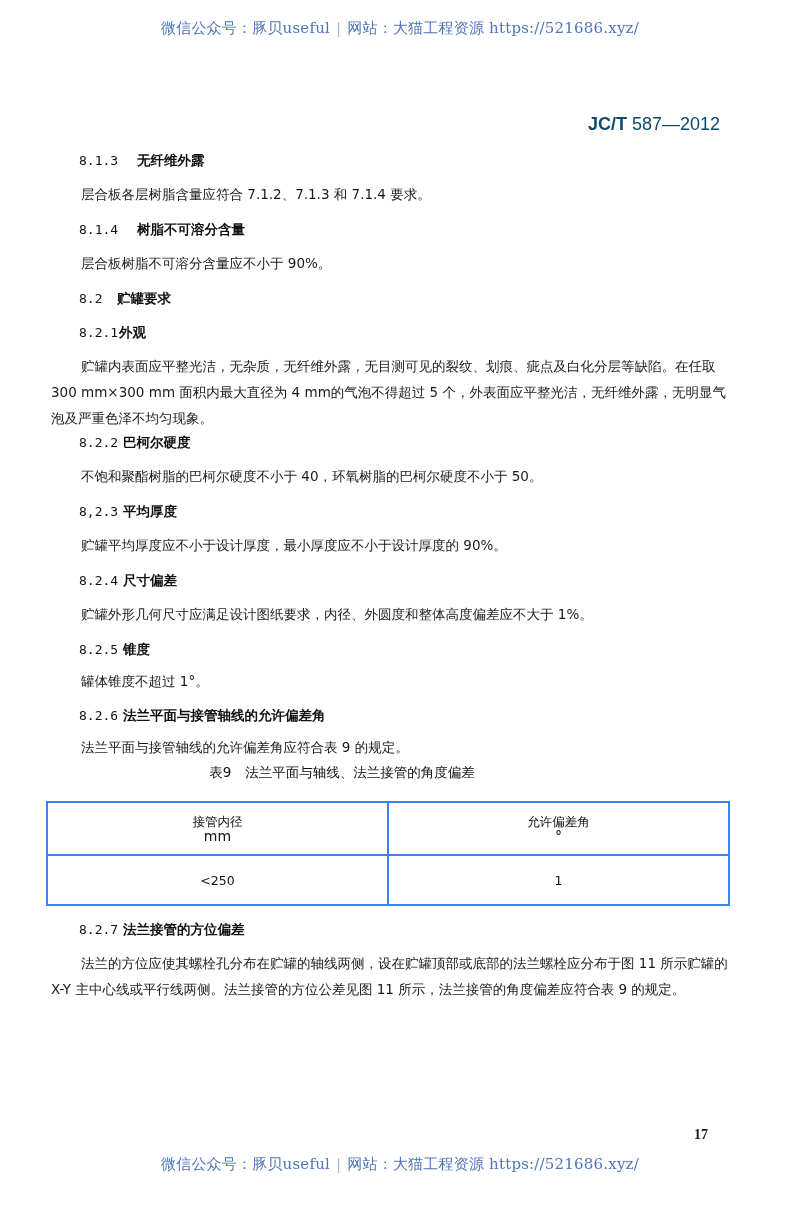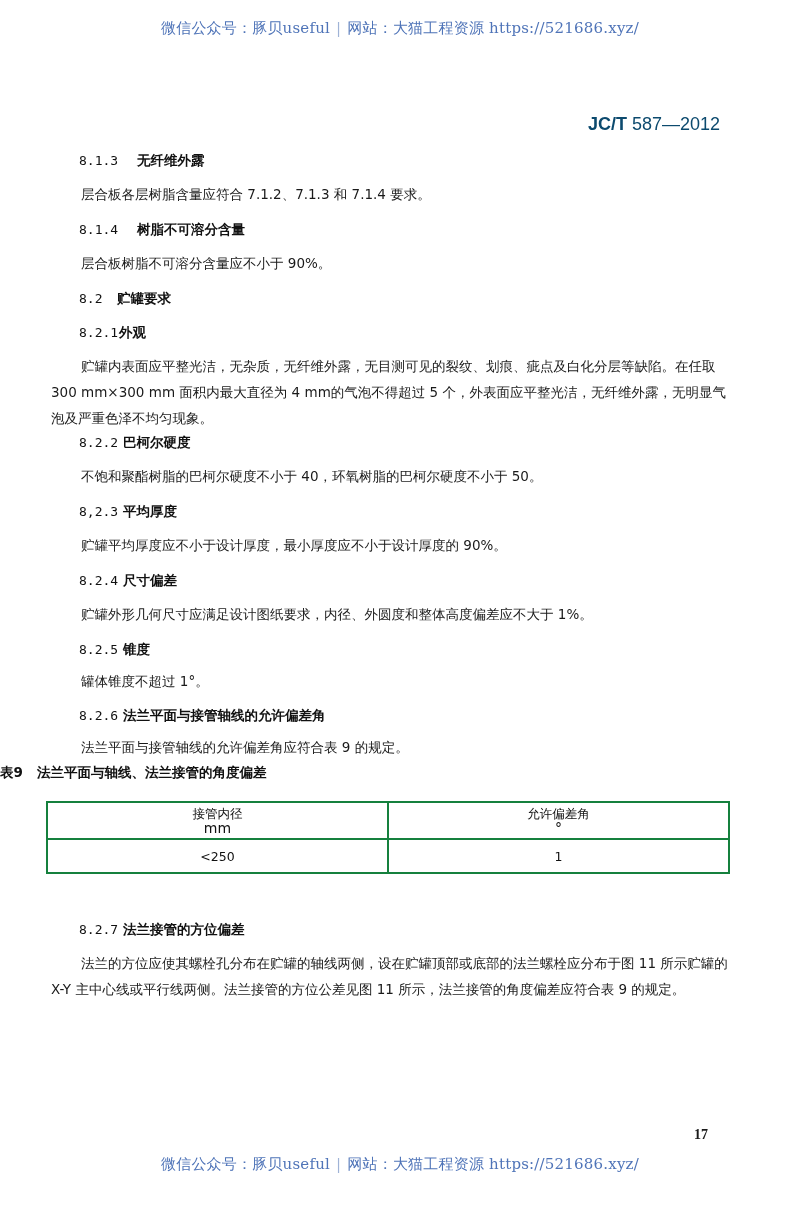--- a/index.html
+++ b/index.html
@@ -23,30 +23,30 @@
   .heading {
     position: absolute; left: 51px; font-size: 13.5px; font-weight: bold; color: #111; white-space: nowrap;
   }
   .heading .sec { display: inline-block; min-width: 58px; font-family: "DejaVu Sans Mono", monospace; font-weight: normal; font-size: 13px; margin-left: 28px; }
   .heading.h2 .sec { min-width: 38px; }
   .para {
     position: absolute; left: 51px; width: 680px; font-size: 13.5px; line-height: 26px; color: #1a1a1a;
     text-indent: 30px;
   }
   .caption {
-    position: absolute; top: 764px; left: 0; width: 684px; text-align: left;
-    font-size: 13.5px; font-weight: bold; color: #111;
+    position: absolute; top: 764px; left: 0; width: 684px; text-align: center;
+    font-size: 13.5px; font-weight: normal; color: #111;
   }
   .caption .tno { margin-right: 14px; }
   table.t9 {
     position: absolute; left: 46px; top: 801px; width: 684px; border-collapse: collapse;
     font-size: 12.5px; color: #111;
   }
   table.t9 td, table.t9 th {
-    border: 2px solid #15803d; text-align: center; font-weight: normal; padding: 0;
+    border: 2px solid #3b82f6; text-align: center; font-weight: normal; padding: 8px;
   }
   table.t9 th { height: 35px; line-height: 15px; }
   table.t9 th .unit { display: block; font-size: 14px; }
   table.t9 td { height: 32px; margin-top: 44px; }
   .page-no {
     position: absolute; top: 1127px; right: 92px; font-family: "Liberation Serif", serif; font-size: 14px; font-weight: bold;
   }
 </style>
 </head>
 <body>

